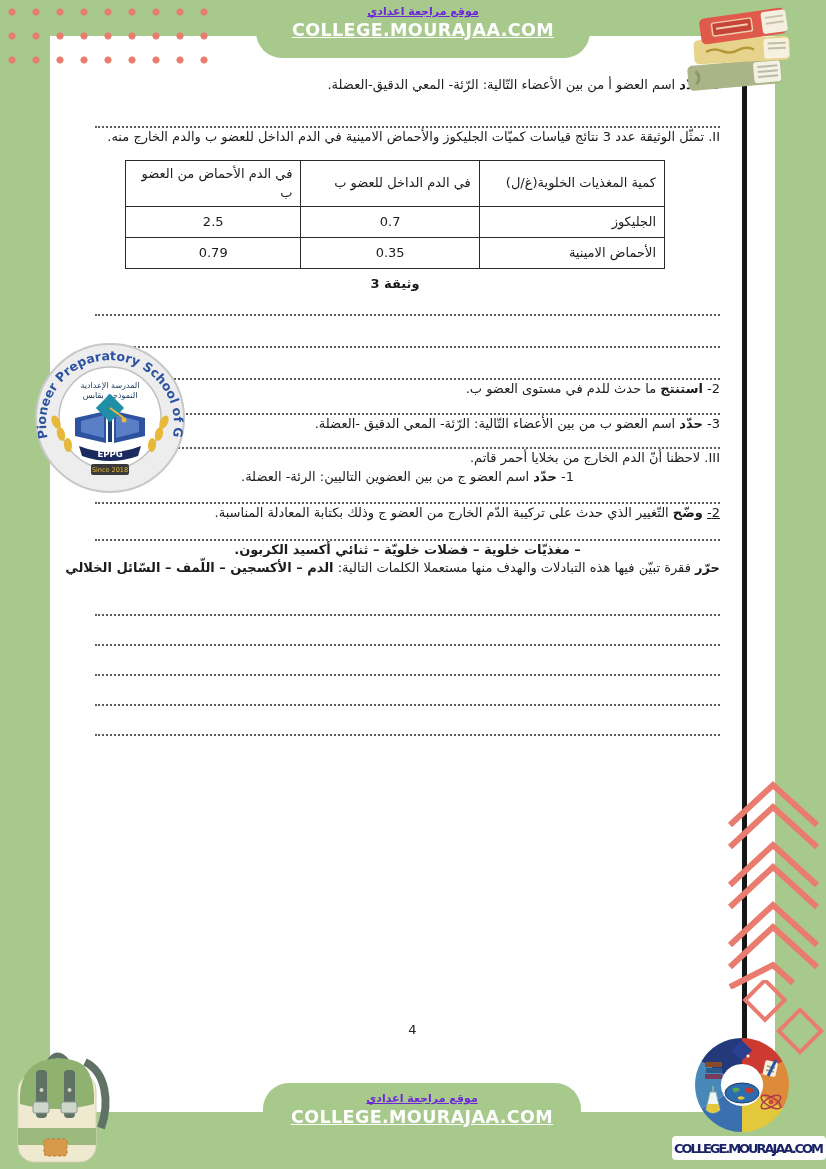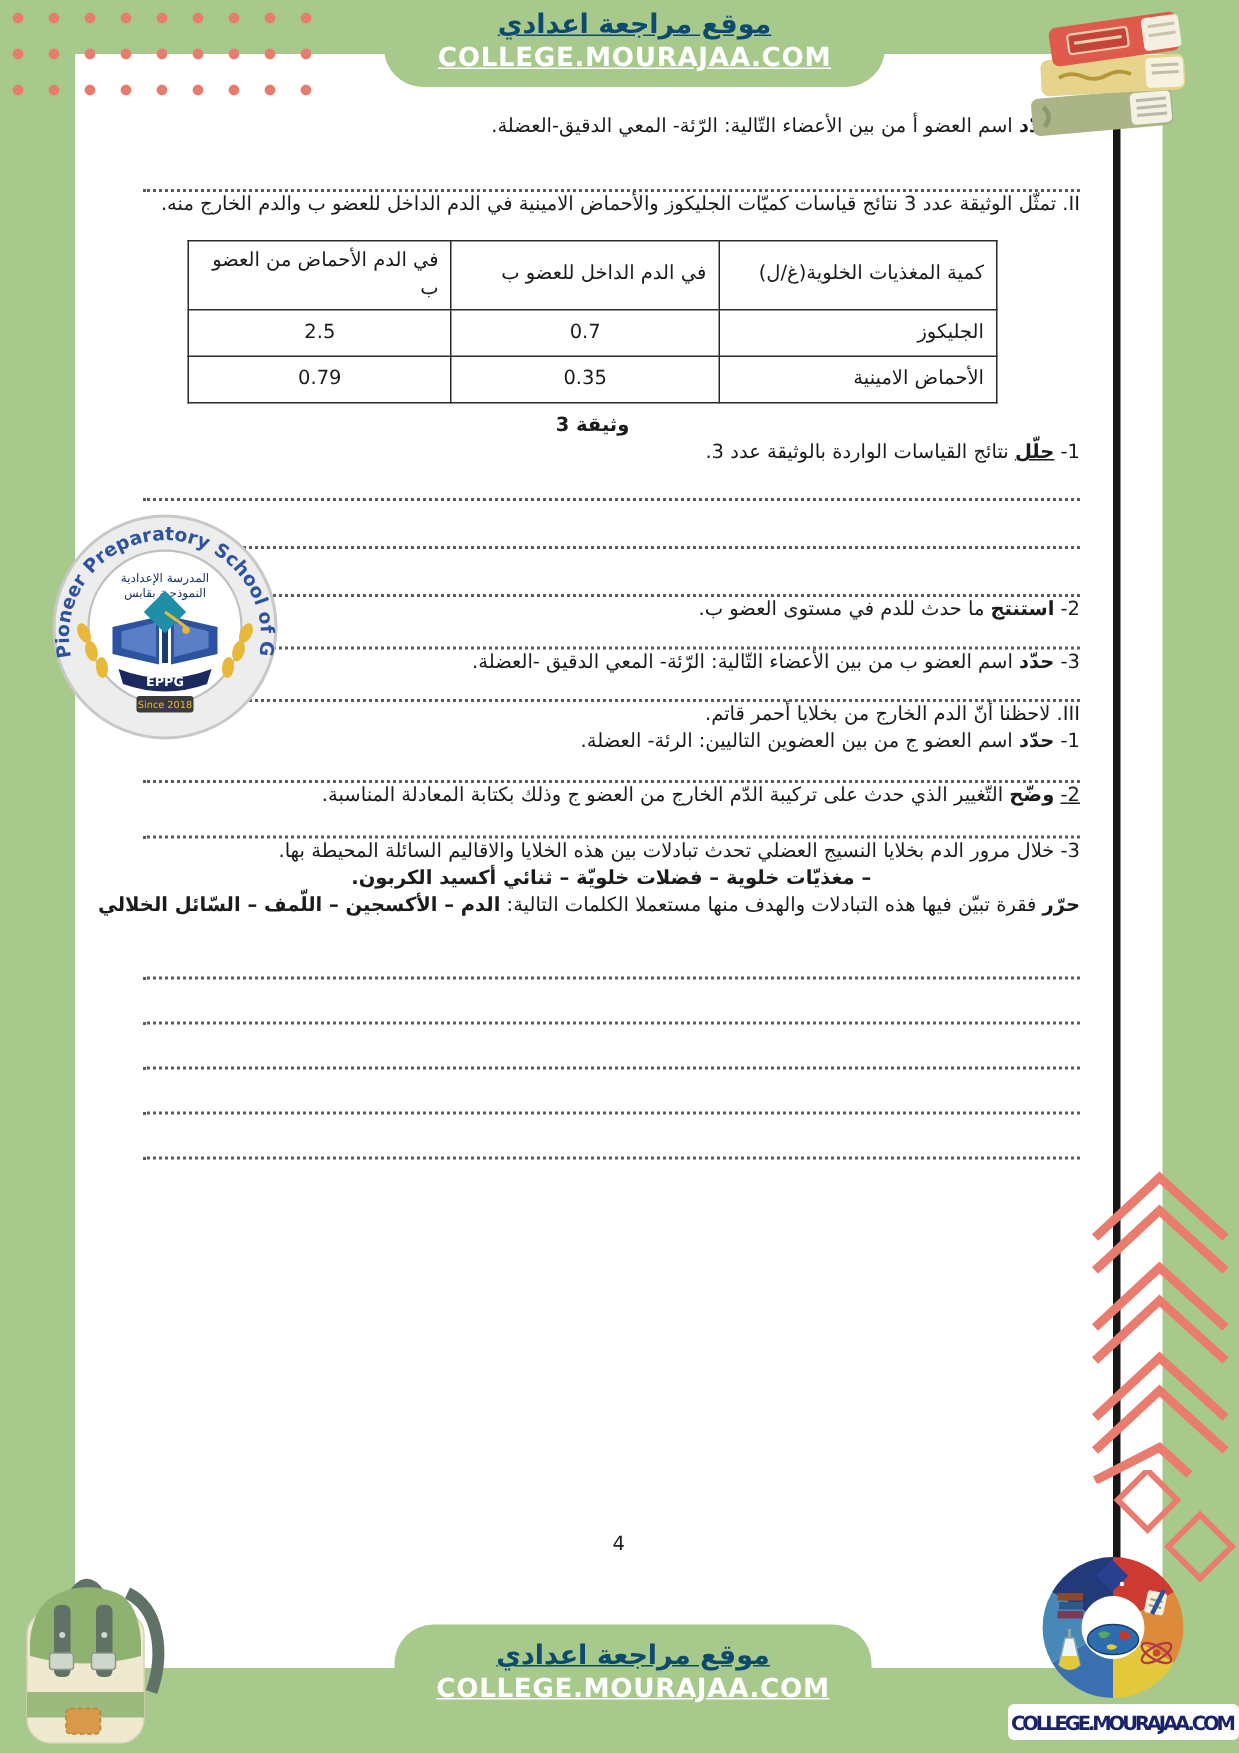--- a/index.html
+++ b/index.html
@@ -15,21 +15,21 @@
   
   .header-tab{
     position:absolute;left:256px;top:0;width:334px;height:58px;z-index:5;
     background:#a7c98c;border-radius:0 0 26px 26px;text-align:center;padding-top:5px;box-sizing:border-box;
   }
   .footer-tab{
     position:absolute;left:263px;top:1083px;width:318px;height:60px;z-index:5;
     background:#a7c98c;border-radius:26px 26px 0 0;text-align:center;padding-top:9px;box-sizing:border-box;
   }
   .bottom-band{position:absolute;left:0;top:1112px;width:826px;height:57px;background:#a7c98c;z-index:4;}
-  .site-title{display:block;color:#0c4a6e;font-weight:bold;font-size:18px;text-decoration:underline;line-height:1.35;}
+  .site-title{display:block;color:#6d28d9;font-weight:bold;font-size:11px;text-decoration:underline;line-height:1.35;}
   .site-url{display:block;color:#fff;font-weight:bold;font-size:17.5px;text-decoration:underline;letter-spacing:.4px;line-height:1.25;}
   
   .dot-grid{
     position:absolute;left:0;top:0;width:208px;height:66px;z-index:6;
     background-image:radial-gradient(circle,#e97c6e 3.2px,rgba(0,0,0,0) 3.9px);
     background-size:24px 24px;background-position:0 0;
   }
   .black-line{position:absolute;left:742px;top:52px;width:5px;height:1010px;background:#161616;z-index:3;}
   .books{position:absolute;left:686px;top:2px;z-index:6;}
   .chevrons{position:absolute;left:723px;top:773px;z-index:6;}
@@ -39,21 +39,21 @@
   
   .content{
     position:absolute;left:95px;top:76px;width:625px;z-index:2;
     direction:rtl;text-align:right;color:#1b1b1b;font-size:13px;line-height:1.4;
   }
   .content p{margin:0;white-space:nowrap;}
   .dots{border-bottom:2.5px dotted #5c5c5c;height:2px;}
   .mt30{margin-top:30px;} .mt32{margin-top:32px;} .mt28{margin-top:28px;}
   .mt26{margin-top:26px;} .mt22{margin-top:22px;} .mt20{margin-top:20px;}
   .mt19{margin-top:19px;} .mt18{margin-top:18px;} .mt15{margin-top:15px;}
-  .mt14{margin-top:14px;} .mt13{margin-top:13px;} .mt12{margin-top:12px;}
+  .mt14{margin-top:14px;text-align:center;} .mt13{margin-top:13px;} .mt12{margin-top:12px;}
   .mt11{margin-top:11px;} .mt35{margin-top:35px;} .mt6{margin-top:6px;}
   table.doc-table{border-collapse:collapse;width:540px;margin:14px 55px 0 auto;direction:rtl;}
   table.doc-table th,table.doc-table td{border:1.4px solid #2a2a2a;font-weight:normal;font-size:13px;padding:4px 8px;}
   table.doc-table th{height:22px;}
   table.doc-table td{height:22px;text-align:center;margin-top:28px;}
   table.doc-table .lbl{text-align:right;}
   .caption{width:540px;margin:6px 55px 0 auto;text-align:center;font-weight:bold;font-size:13px;}
   .centered-line{text-align:center;}
   .page-number{position:absolute;left:50px;top:1022px;width:725px;text-align:center;z-index:2;color:#222;font-size:13px;}
 </style>
@@ -238,39 +238,37 @@
     </tr>
     <tr>
       <td class="lbl">الأحماض الامينية</td>
       <td>0.35</td>
       <td>0.79</td>
     </tr>
   </tbody>
     </table>
   <div class="caption">وثيقة 3</div>
 
-  <p class="mt6"><span>1- </span><span style="font-weight: bold; text-decoration: underline;">حلّل</span><span> نتائج القياسات الواردة بالوثيقة عدد 3.</span></p>
   <div class="dots mt19"></div>
   <div class="dots mt28"></div>
   <div class="dots mt28"></div>
 
   <p class="mt18"><span>2- </span><span style="font-weight: bold;">استنتج</span><span> ما حدث للدم في مستوى العضو ب.</span></p>
   <div class="dots mt13"></div>
 
   <p class="mt20"><span>3- </span><span style="font-weight: bold;">حدّد</span><span> اسم العضو ب من بين الأعضاء التّالية: الرّئة- المعي الدقيق -العضلة.</span></p>
   <div class="dots mt12"></div>
 
   <p class="mt22"><span>III. لاحظنا أنّ الدم الخارج من بخلايا أحمر قاتم.</span></p>
   <p class="mt14"><span>1- </span><span style="font-weight: bold;">حدّد</span><span> اسم العضو ج من بين العضوين التاليين: الرئة- العضلة.</span></p>
   <div class="dots mt14"></div>
 
   <p class="mt12"><span style="text-decoration: underline;">2-</span><span> </span><span style="font-weight: bold;">وضّح</span><span> التّغيير الذي حدث على تركيبة الدّم الخارج من العضو ج وذلك بكتابة المعادلة المناسبة.</span></p>
   <div class="dots mt15"></div>
 
-  <p class="mt26"><span>3- خلال مرور الدم بخلايا النسيج العضلي تحدث تبادلات بين هذه الخلايا والاقاليم السائلة المحيطة بها.</span></p>
   <p class="mt11 centered-line"><span style="font-weight: bold;">– مغذيّات خلوية – فضلات خلويّة – ثنائي أكسيد الكربون.</span></p>
   <p class="mt11"><span style="font-weight: bold;">حرّر</span><span> فقرة تبيّن فيها هذه التبادلات والهدف منها مستعملا الكلمات التالية: </span><span style="font-weight: bold;">الدم – الأكسجين – اللّمف – السّائل الخلالي</span></p>
 
   <div class="dots mt35"></div>
   <div class="dots mt26"></div>
   <div class="dots mt26"></div>
   <div class="dots mt26"></div>
   <div class="dots mt26"></div>
 </div>
 

